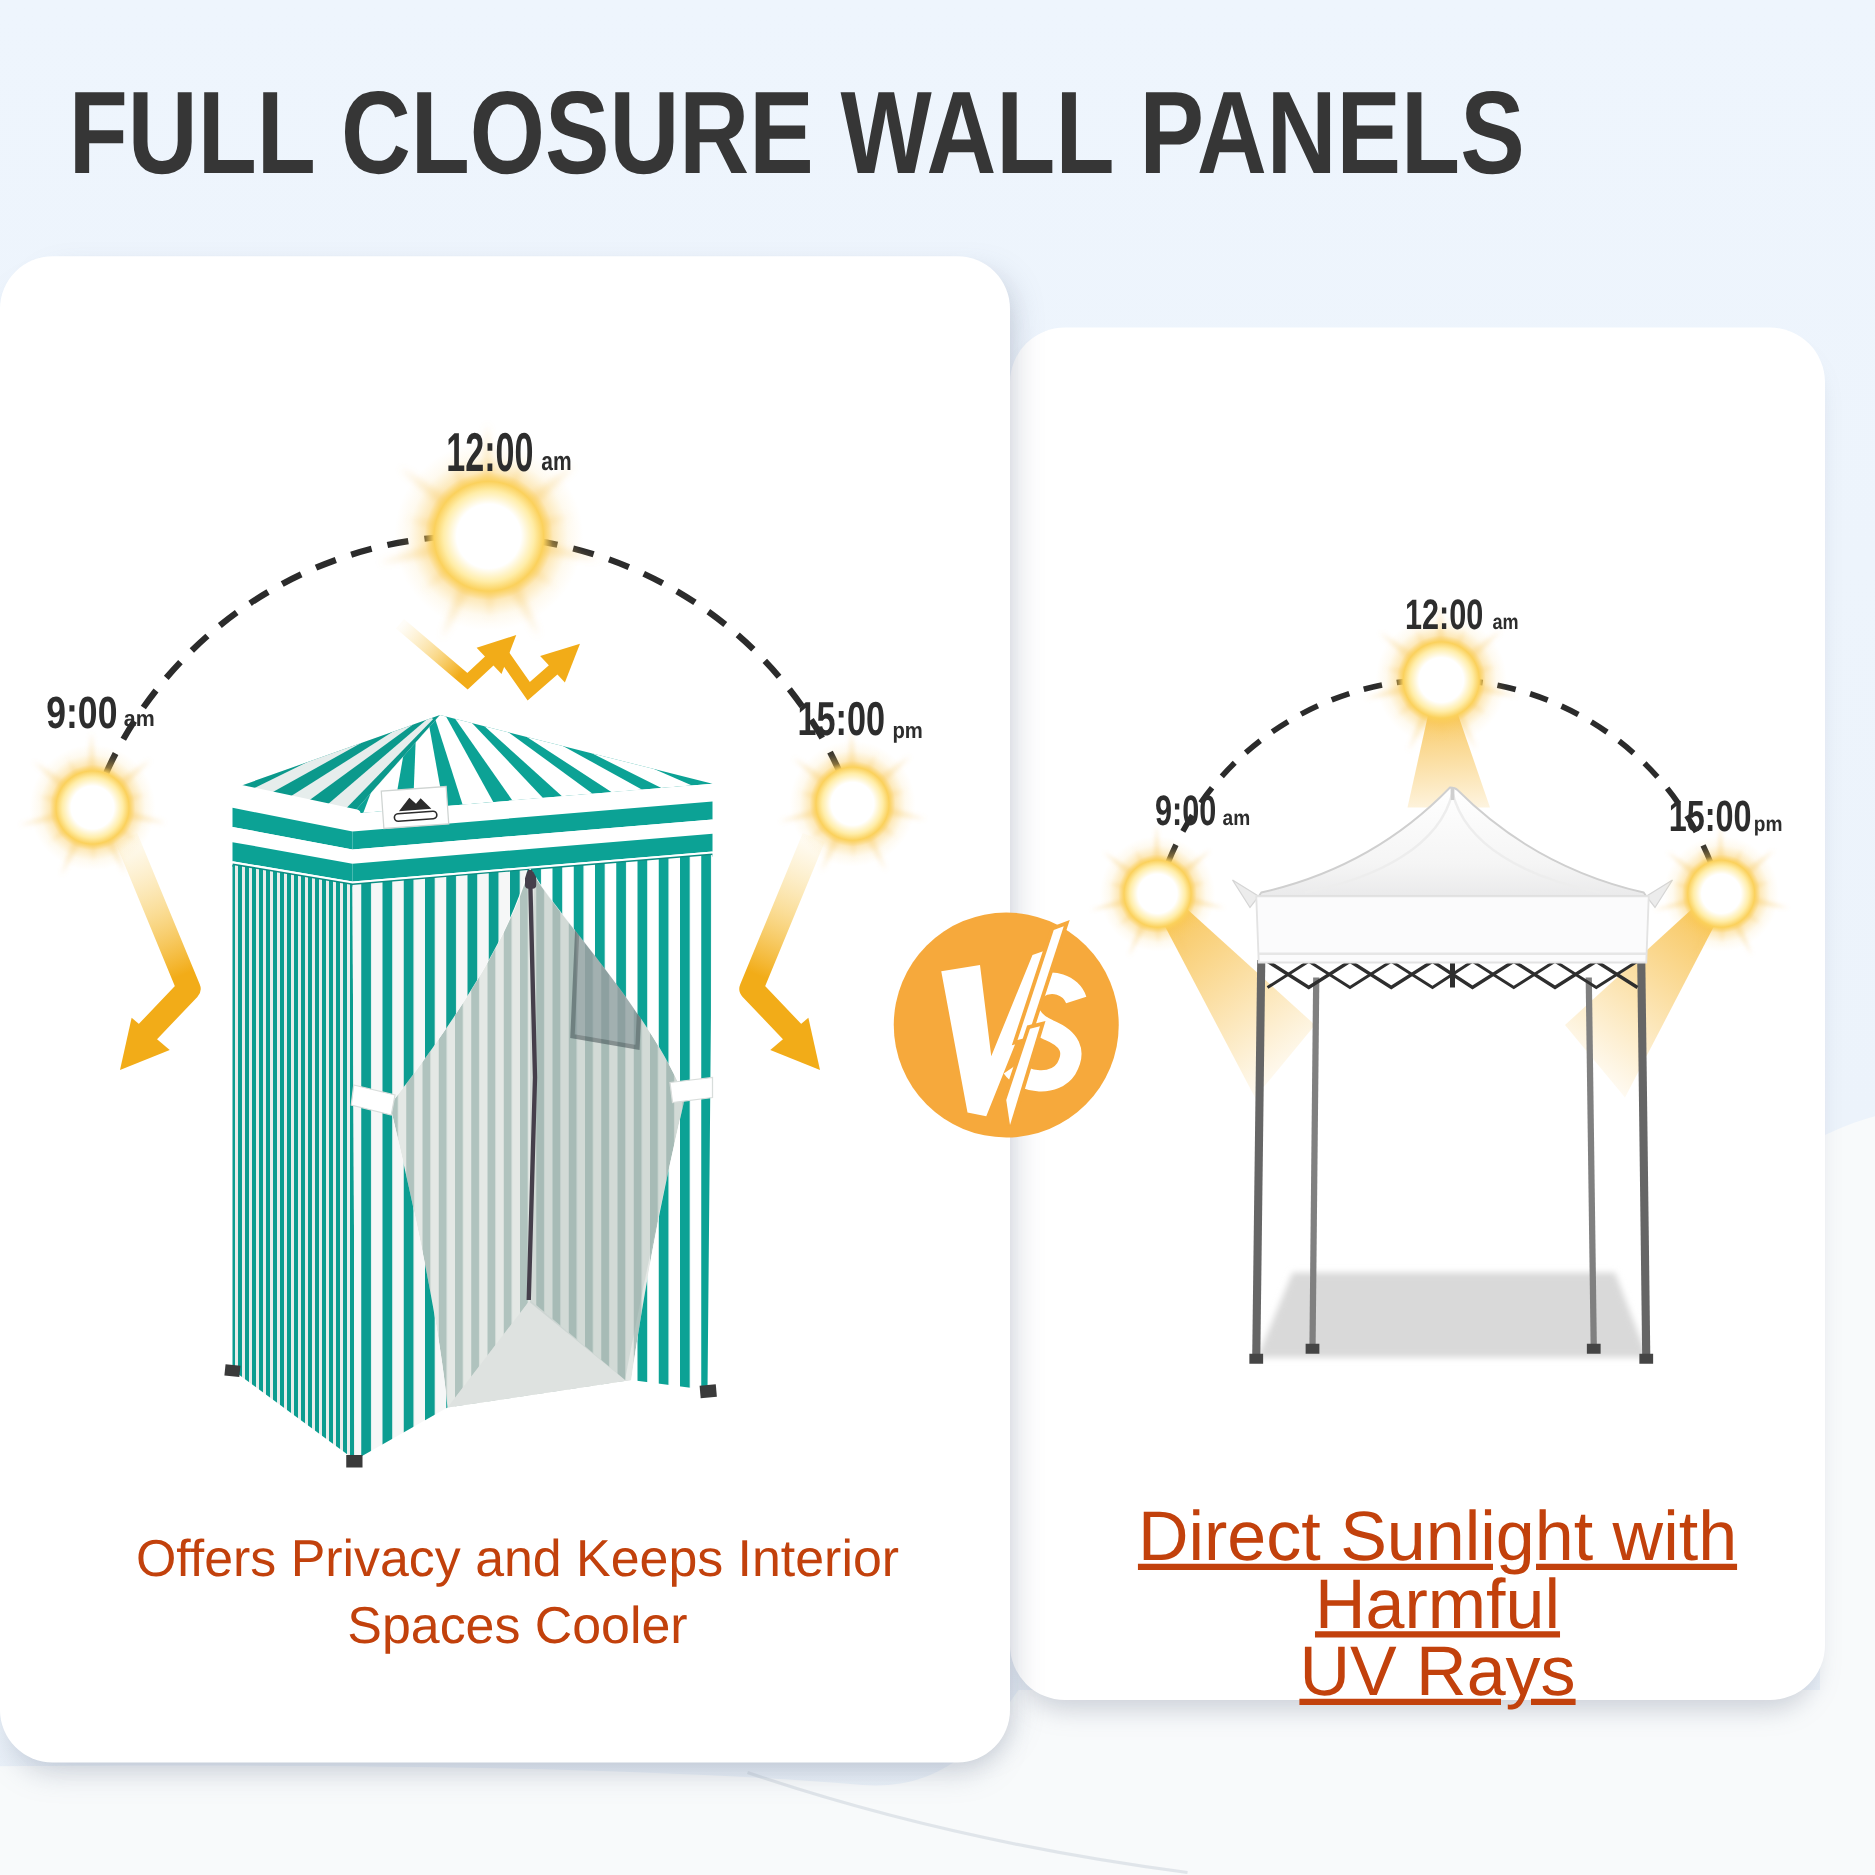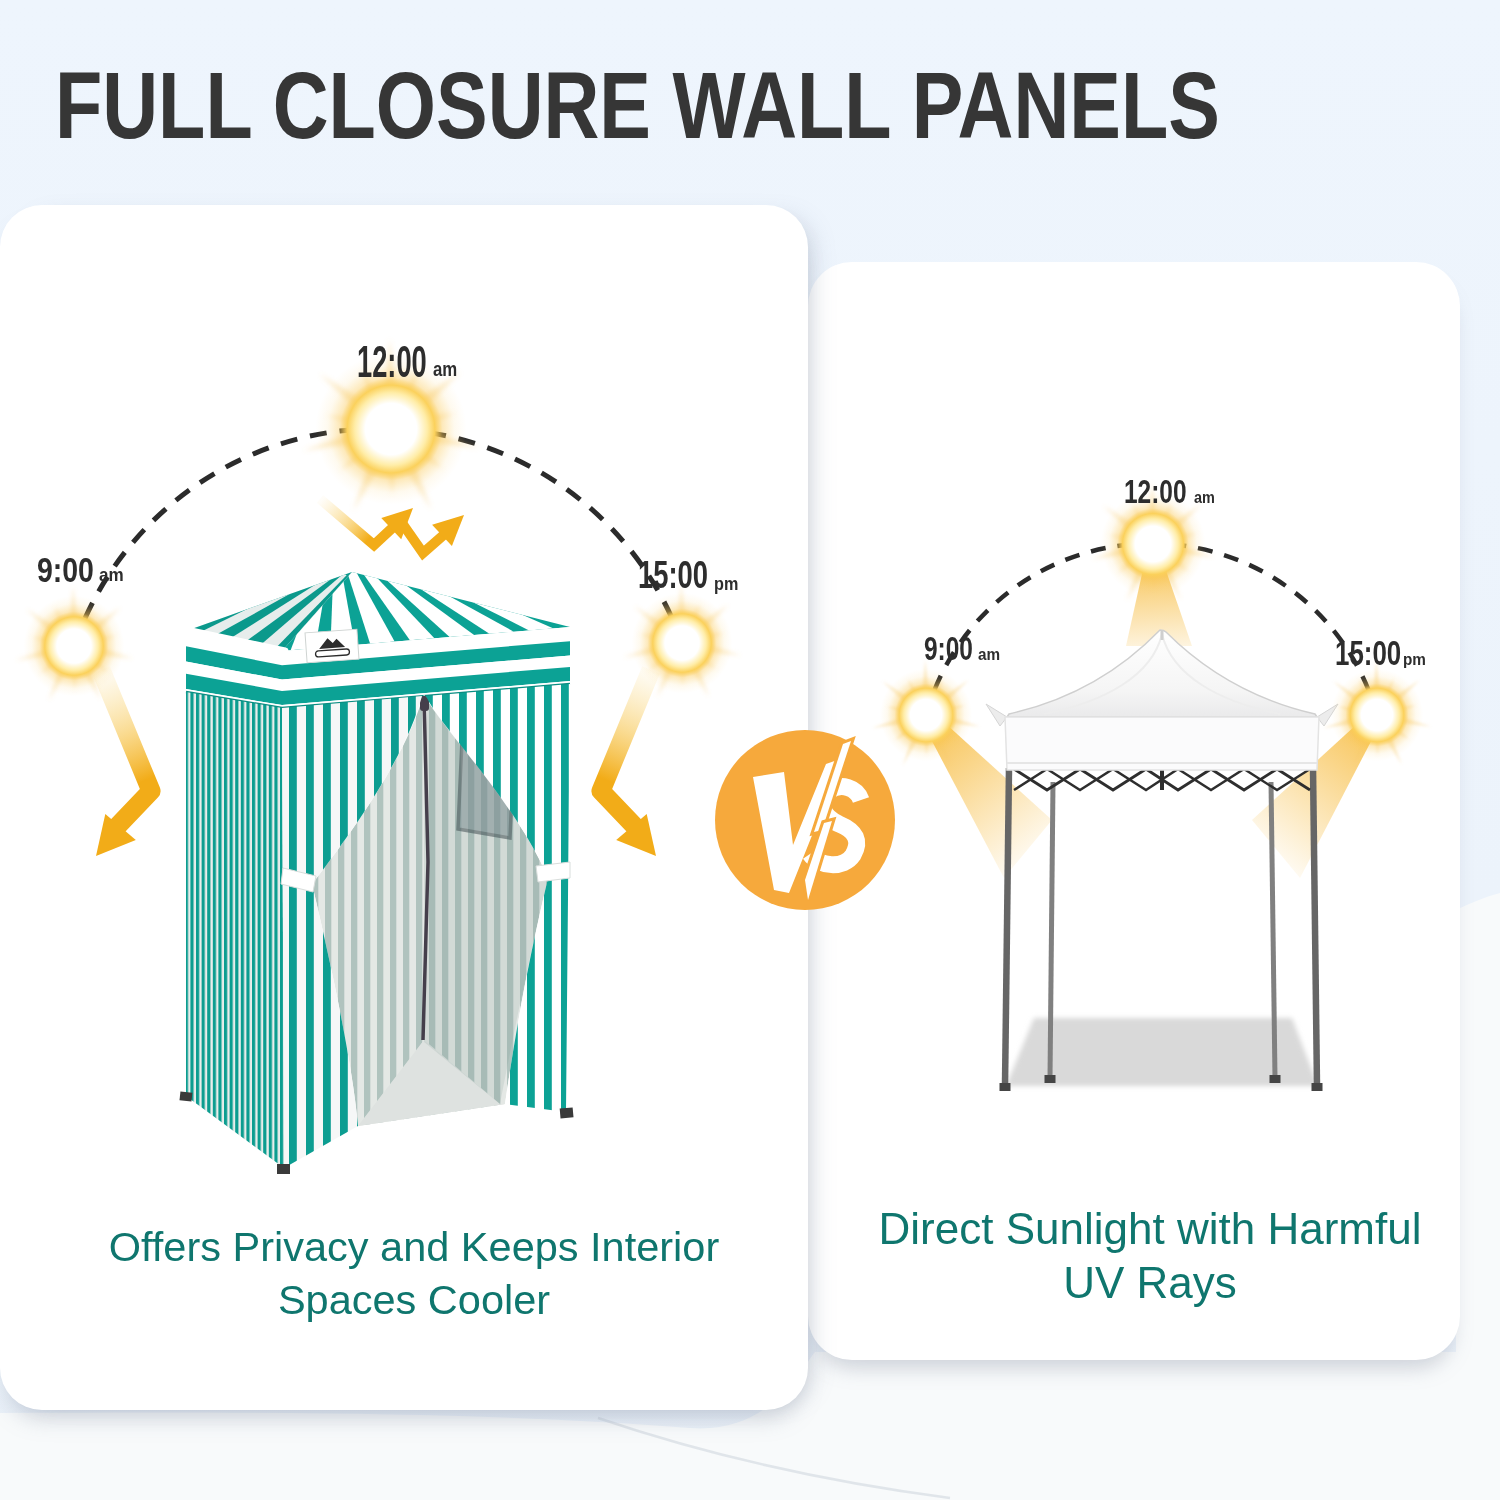--- a/index.html
+++ b/index.html
@@ -10,33 +10,33 @@
     box-shadow:0 16px 22px -8px rgba(130,140,160,.35), 15px 2px 24px -12px rgba(130,140,160,.30);
     z-index:3;}
   #cardR{left:808px;top:262px;width:652px;height:1098px;border-radius:44px;
     box-shadow:0 16px 20px -8px rgba(125,135,155,.35);
     z-index:2;}
   #title{position:absolute;left:55px;top:52px;z-index:5;
     font-size:94px;font-weight:bold;color:#363636;white-space:nowrap;
     transform:scaleX(0.823);transform-origin:left center;}
   #swoosh{position:absolute;left:0;top:0;z-index:1;}
   #gfx{position:absolute;left:0;top:0;z-index:4;}
-  .cap{position:absolute;z-index:6;text-align:center;color:#0f766e;font-size:41.5px;line-height:54px;}
+  .cap{position:absolute;z-index:6;text-align:center;color:#c2410c;font-size:41.5px;line-height:54px;}
 </style>
 </head>
 <body>
   <div id="cardL" class="card"></div>
   <div id="cardR" class="card"></div>
   <div id="title">FULL CLOSURE WALL PANELS</div>
   <svg id="swoosh" width="1500" height="1500" viewBox="0 0 1500 1500">
     <path d="M0,1413 C300,1411 520,1414 690,1428 C770,1434 800,1370 815,1352 L1456,1352 L1456,910 C1470,903 1485,897 1500,893 L1500,1500 L0,1500 Z" fill="#f8fafb"></path>
     <path d="M598,1418 Q760,1473 950,1498" fill="none" stroke="rgba(195,203,213,0.45)" stroke-width="2.5"></path>
   </svg>
   <div class="cap" style="left:10px;top:1220px;width:808px;line-height:53px;">Offers Privacy and Keeps Interior<br>Spaces Cooler</div>
-  <div class="cap" style="left:830px;top:1202px;width:640px;font-size:44px;">Direct Sunlight with Harmful<br>UV Rays</div>
+  <div class="cap" style="left:830px;top:1202px;width:640px;font-size:56px;text-decoration:underline;">Direct Sunlight with Harmful<br>UV Rays</div>
   <svg id="gfx" width="1500" height="1500" viewBox="0 0 1500 1500" font-family="Liberation Sans, sans-serif">
 
 <defs>
   <radialGradient id="sunGlow" cx="0.5" cy="0.5" r="0.5">
     <stop offset="0%" stop-color="#ffffff"></stop>
     <stop offset="34%" stop-color="#ffffff"></stop>
     <stop offset="48%" stop-color="#ffeda8"></stop>
     <stop offset="58%" stop-color="#fbd15c"></stop>
     <stop offset="68%" stop-color="rgba(250,198,75,0.38)"></stop>
     <stop offset="84%" stop-color="rgba(250,205,95,0.10)"></stop>

